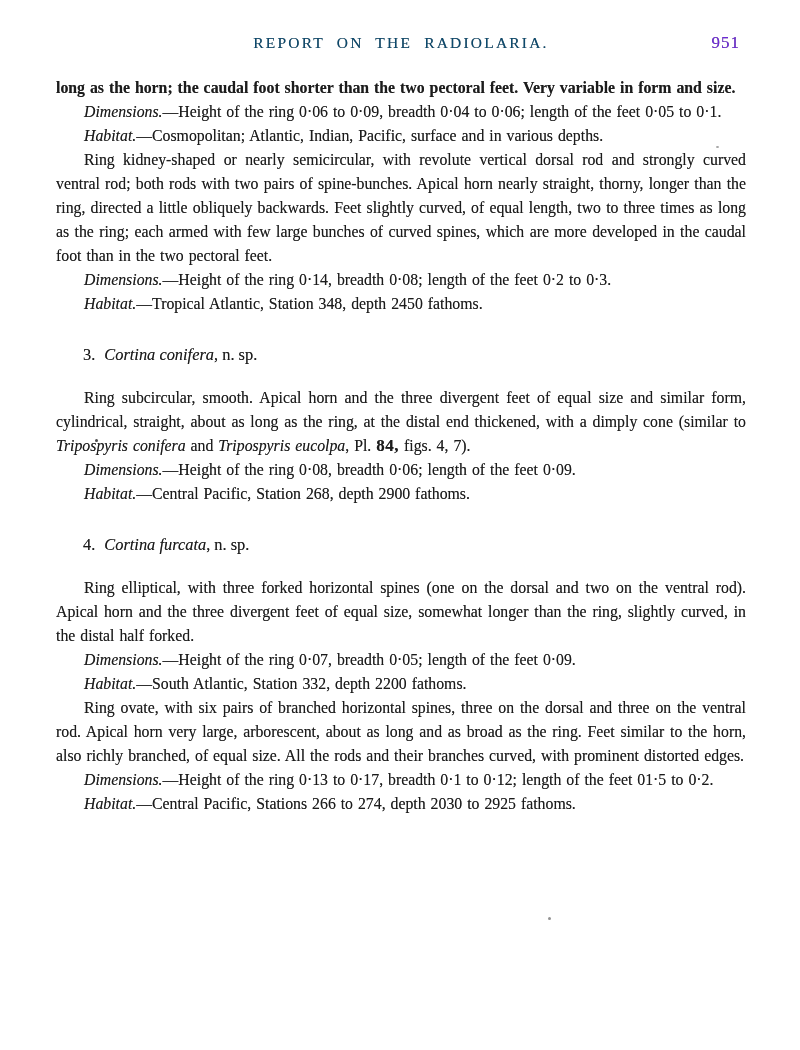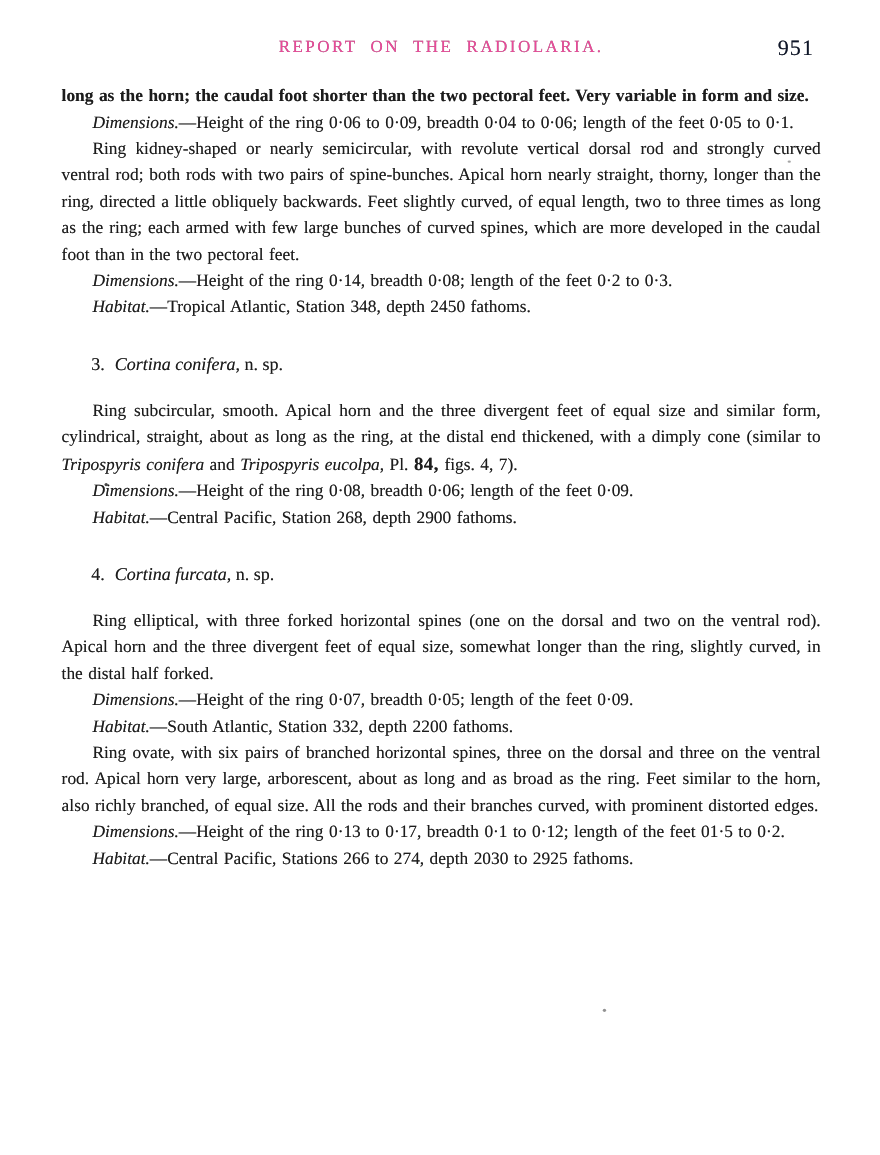--- a/index.html
+++ b/index.html
@@ -26,29 +26,29 @@
     left: 56px;
     right: 54px;
     height: 22px;
   }
   .header-title {
     display: block;
     text-align: center;
     font-size: 15.5px;
     letter-spacing: 2.2px;
     word-spacing: 6px;
-    color: #ec4899;
+    color: #0c4a6e;
   }
   .page-number {
     position: absolute;
     right: 6px;
     top: -1px;
-    font-size: 20px;
+    font-size: 17px;
     letter-spacing: 1px;
-    color: #0f172a;
+    color: #6d28d9;
   }
 
   
   .content {
     position: absolute;
     top: 76px;
     left: 56px;
     width: 690px;
   }
   .para {
@@ -99,20 +99,21 @@
 
   <span class="artifact a1"></span>
   <span class="artifact a2"></span>
   <span class="artifact a3"></span>
 
   <div class="content">
 
     <section>
       <p class="para flush"><span>long as the horn; the caudal foot shorter than the two pectoral feet.  Very variable in form and size.</span></p>
       <p class="para indent"><span class="ital">Dimensions.</span><span>—Height of the ring 0·06 to 0·09, breadth 0·04 to 0·06; length of the feet 0·05 to 0·1.</span></p>
+      <p class="para indent"><span class="ital">Habitat.</span><span>—Cosmopolitan; Atlantic, Indian, Pacific, surface and in various depths.</span></p>
     </section>
 
     <section>
       <p class="para indent"><span>Ring kidney-shaped or nearly semicircular, with revolute vertical dorsal rod and strongly curved ventral rod; both rods with two pairs of spine-bunches.  Apical horn nearly straight, thorny, longer than the ring, directed a little obliquely backwards.  Feet slightly curved, of equal length, two to three times as long as the ring; each armed with few large bunches of curved spines, which are more developed in the caudal foot than in the two pectoral feet.</span></p>
       <p class="para indent"><span class="ital">Dimensions.</span><span>—Height of the ring 0·14, breadth 0·08; length of the feet 0·2 to 0·3.</span></p>
       <p class="para indent"><span class="ital">Habitat.</span><span>—Tropical Atlantic, Station 348, depth 2450 fathoms.</span></p>
     </section>
 
     <section>
       <h2 class="species-heading"><span class="num">3.</span><span class="ital">Cortina conifera</span><span>, n. sp.</span></h2>

